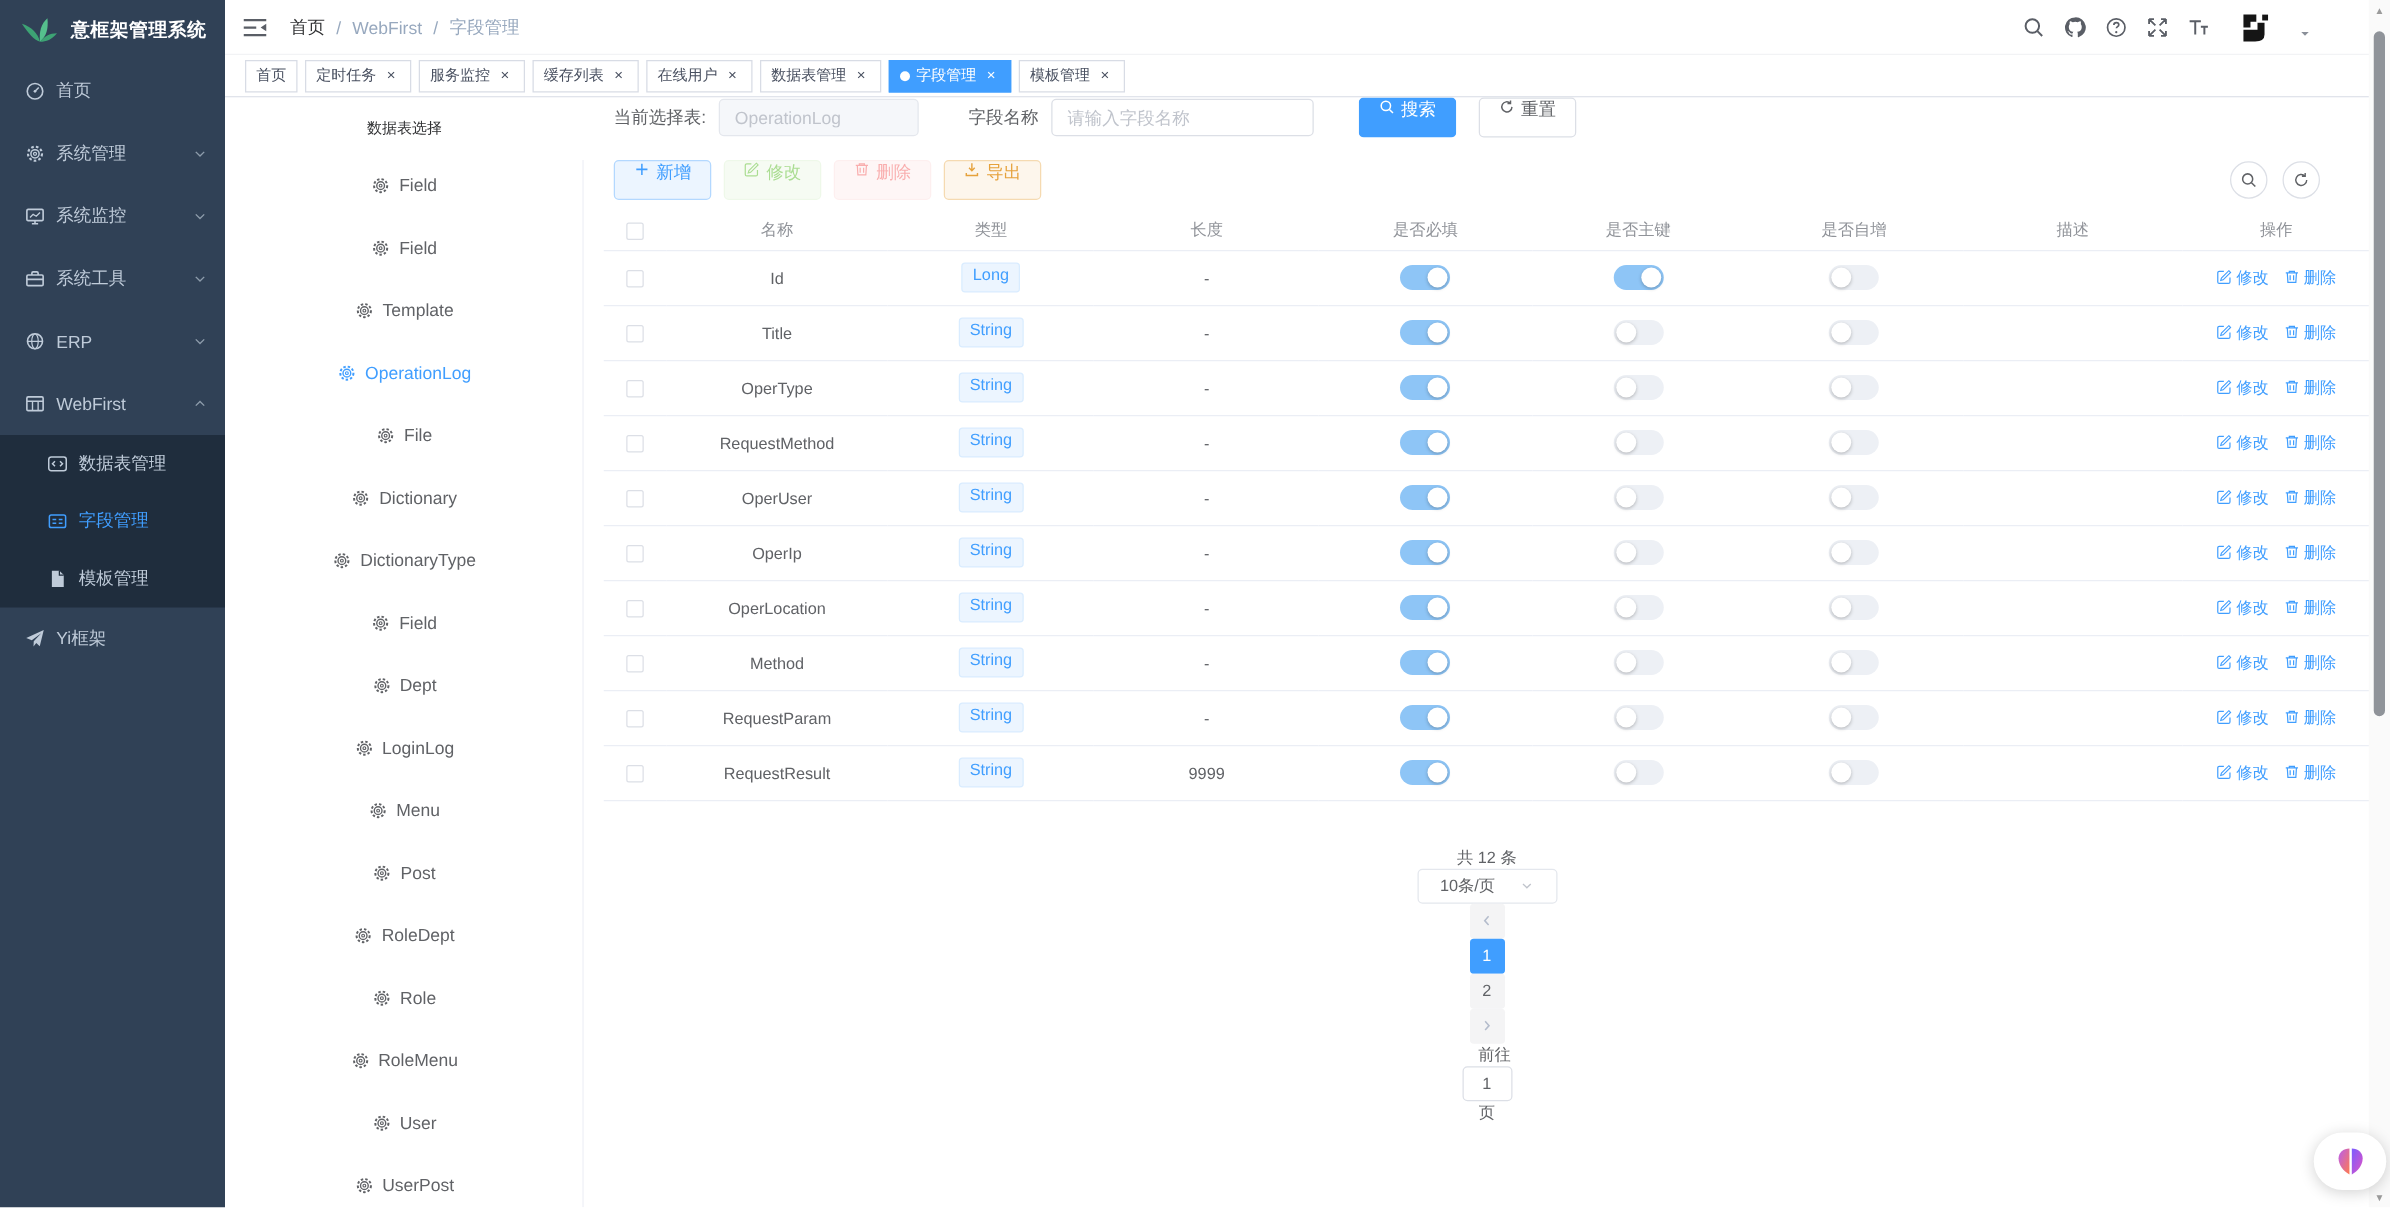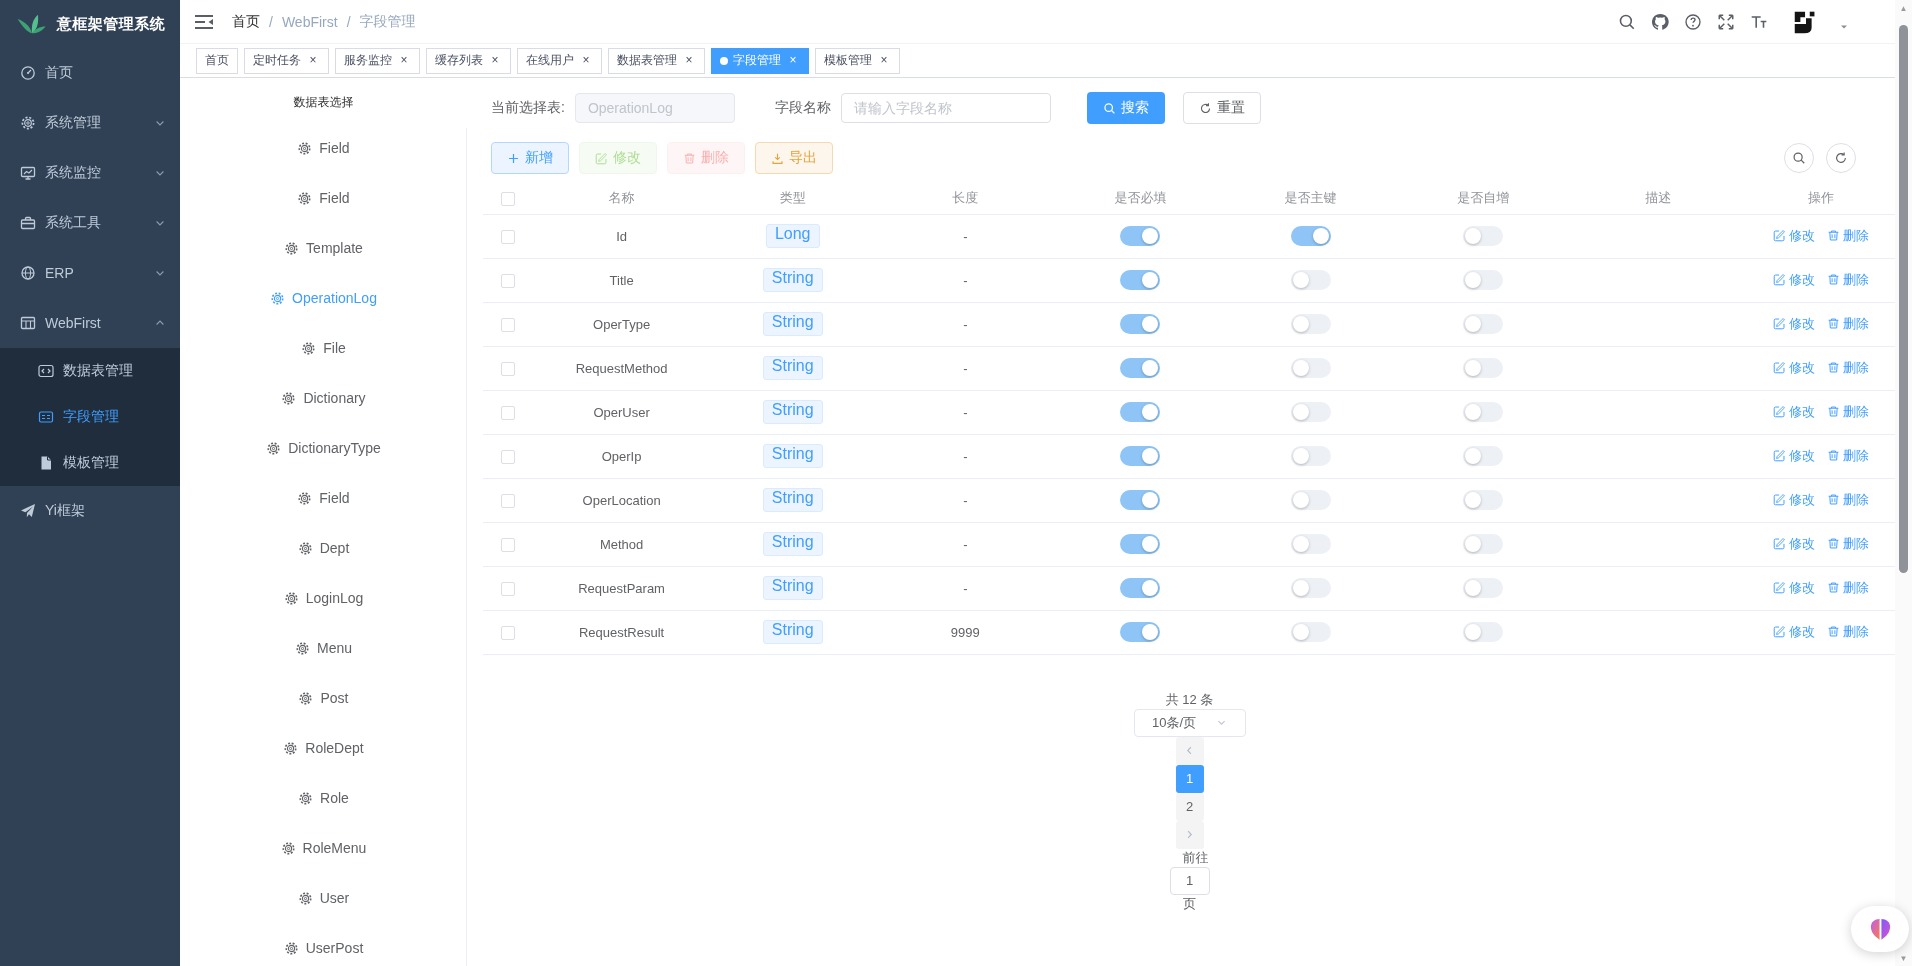--- a/index.html
+++ b/index.html
@@ -52,49 +52,49 @@
   .tree-panel::after { content:""; position:absolute; top:50px; bottom:0; right:0; width:1px; background:#ebeef5; }
   .tree-title { margin-top:16px; text-align:center; font-size:12px; font-weight:500; color:#303133; }
   .tree-list { margin-top:12px; }
   .tree-item { height:50px; display:flex; align-items:center; justify-content:center; gap:7px; font-size:14px; color:#606266; cursor:pointer; }
   .tree-item.selected { color:#409eff; }
   .icn.tree-gear { width:15px; height:15px; }
 
   .work { flex:1; min-width:0; padding:0 16px; }
 
   
-  .form-row { margin-top:14px; display:flex; align-items:center; font-size:14px; color:#606266; padding-left:8px; }
+  .form-row { margin-top:0; display:flex; align-items:center; font-size:14px; color:#606266; padding-left:8px; }
   .f-label { font-weight:500; margin-right:10px; white-space:nowrap; }
   .inp { height:30px; border:1px solid #dcdfe6; border-radius:4px; padding:0 12px; font-size:14px; color:#6d28d9; outline:none; font-family:inherit; }
   .inp::placeholder { color:#c0c4cc; }
   .inp.disabled { background:#f5f7fa; border-color:#e4e7ed; color:#c0c4cc; width:160px; }
   .inp.field { width:210px; }
   .lbl2 { margin-left:40px; }
-  .btn { height:32px; border-radius:4px; font-size:14px; display:inline-flex; align-items:center; gap:5px; padding:0 15px; cursor:pointer; border:1px solid transparent; background:#fff; font-family:inherit; white-space:nowrap; }
+  .btn { height:32px; border-radius:4px; font-size:14px; display:inline-flex; align-items:flex-start; gap:5px; padding:0 15px; cursor:pointer; border:1px solid transparent; background:#fff; font-family:inherit; white-space:nowrap; }
   .btn .icn { width:13px; height:13px; }
   .btn-primary { background:#409eff; color:#fff; margin-left:36px; }
   .btn-plain { border-color:#dcdfe6; color:#606266; margin-left:18px; }
 
   
   .toolbar { margin-top:18px; display:flex; align-items:center; padding-left:8px; }
   .toolbar .btn { margin-right:10px; }
   .btn-add { background:#ecf5ff; border-color:#b3d8ff; color:#409eff; }
   .btn-edit { background:#f0f9eb; border-color:#e1f3d8; color:#67c23a; opacity:.55; }
   .btn-del { background:#fef0f0; border-color:#fde2e2; color:#f56c6c; opacity:.55; }
   .btn-export { background:#fdf6ec; border-color:#f5dab1; color:#e6a23c; }
   .tool-circles { margin-left:auto; margin-right:40px; display:flex; gap:12px; }
   .circle-btn { width:30px; height:30px; border-radius:50%; border:1px solid #dcdfe6; background:#fff; color:#606266; display:flex; align-items:center; justify-content:center; cursor:pointer; }
   .circle-btn .icn { width:14px; height:14px; }
 
   
   table.grid { margin-top:8px; width:100%; border-collapse:collapse; table-layout:fixed; }
   .grid th { height:32px; font-size:13px; font-weight:500; color:#909399; border-bottom:1px solid #ebeef5; text-align:center; }
   .grid td { height:44px; font-size:13px; color:#606266; border-bottom:1px solid #ebeef5; text-align:center; overflow:hidden; }
   .checkbox { display:inline-block; width:14px; height:14px; border:1px solid #dcdfe6; border-radius:2px; background:#fff; vertical-align:middle; cursor:pointer; }
-  .tag { display:inline-block; padding:0 8px; height:24px; line-height:18px; background:#ecf5ff; border:1px solid #d9ecff; border-radius:3px; color:#409eff; font-size:16px; }
+  .tag { display:inline-block; padding:0 8px; height:24px; line-height:18px; background:#ecf5ff; border:1px solid #d9ecff; border-radius:3px; color:#409eff; font-size:13px; }
   .switch { display:inline-block; width:40px; height:20px; border-radius:10px; position:relative; vertical-align:middle; cursor:pointer; }
   .switch.on { background:#8ec5f6; }
   .switch.off { background:#edf0f5; }
   .switch .knob { position:absolute; top:2px; width:16px; height:16px; border-radius:50%; background:#fff; box-shadow:0 1px 3px rgba(0,0,0,.25); }
   .switch.on .knob { right:2px; }
   .switch.off .knob { left:2px; }
   .op-link { color:#409eff; font-size:13px; display:inline-flex; align-items:center; gap:3px; cursor:pointer; }
   .op-link + .op-link { margin-left:12px; }
   .op-link .icn { width:13px; height:13px; }
 

